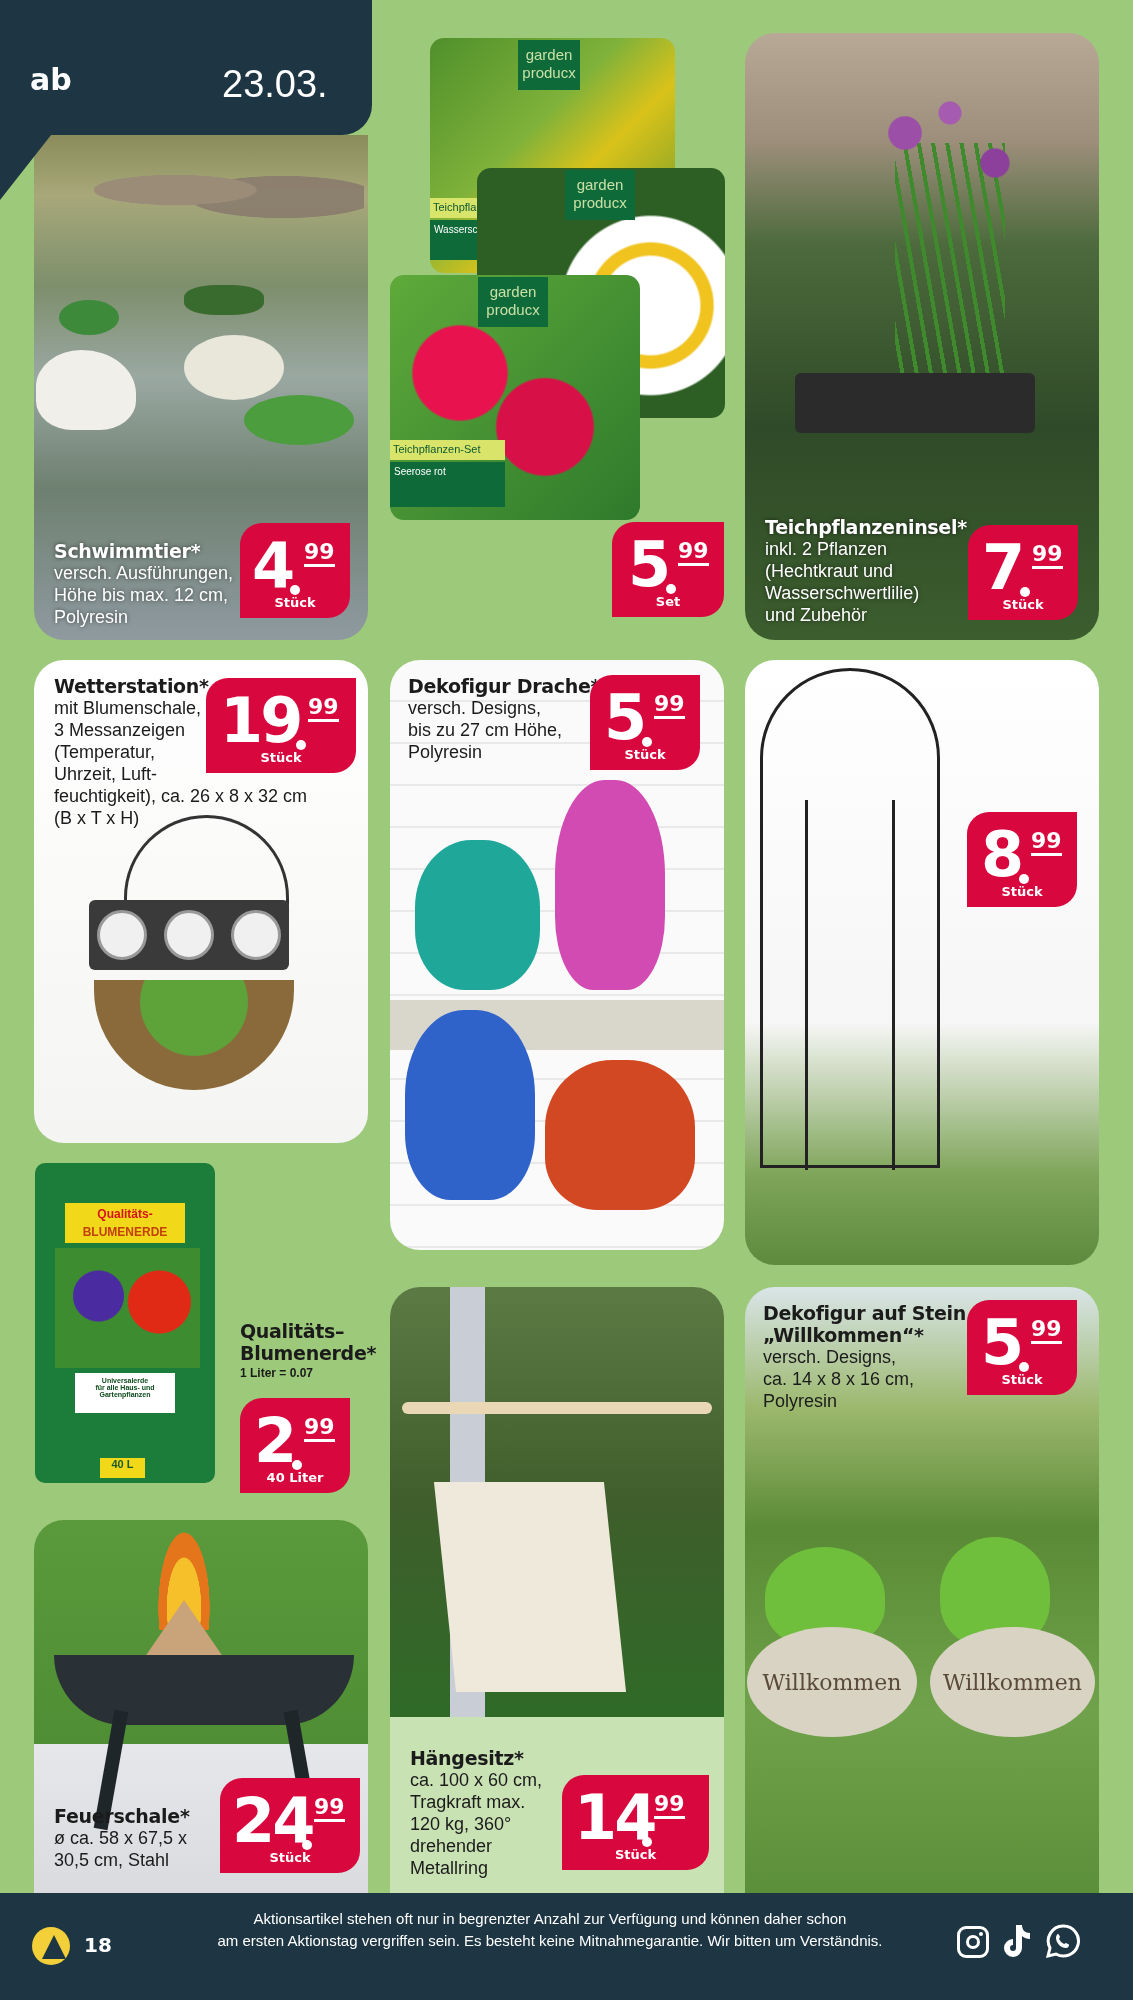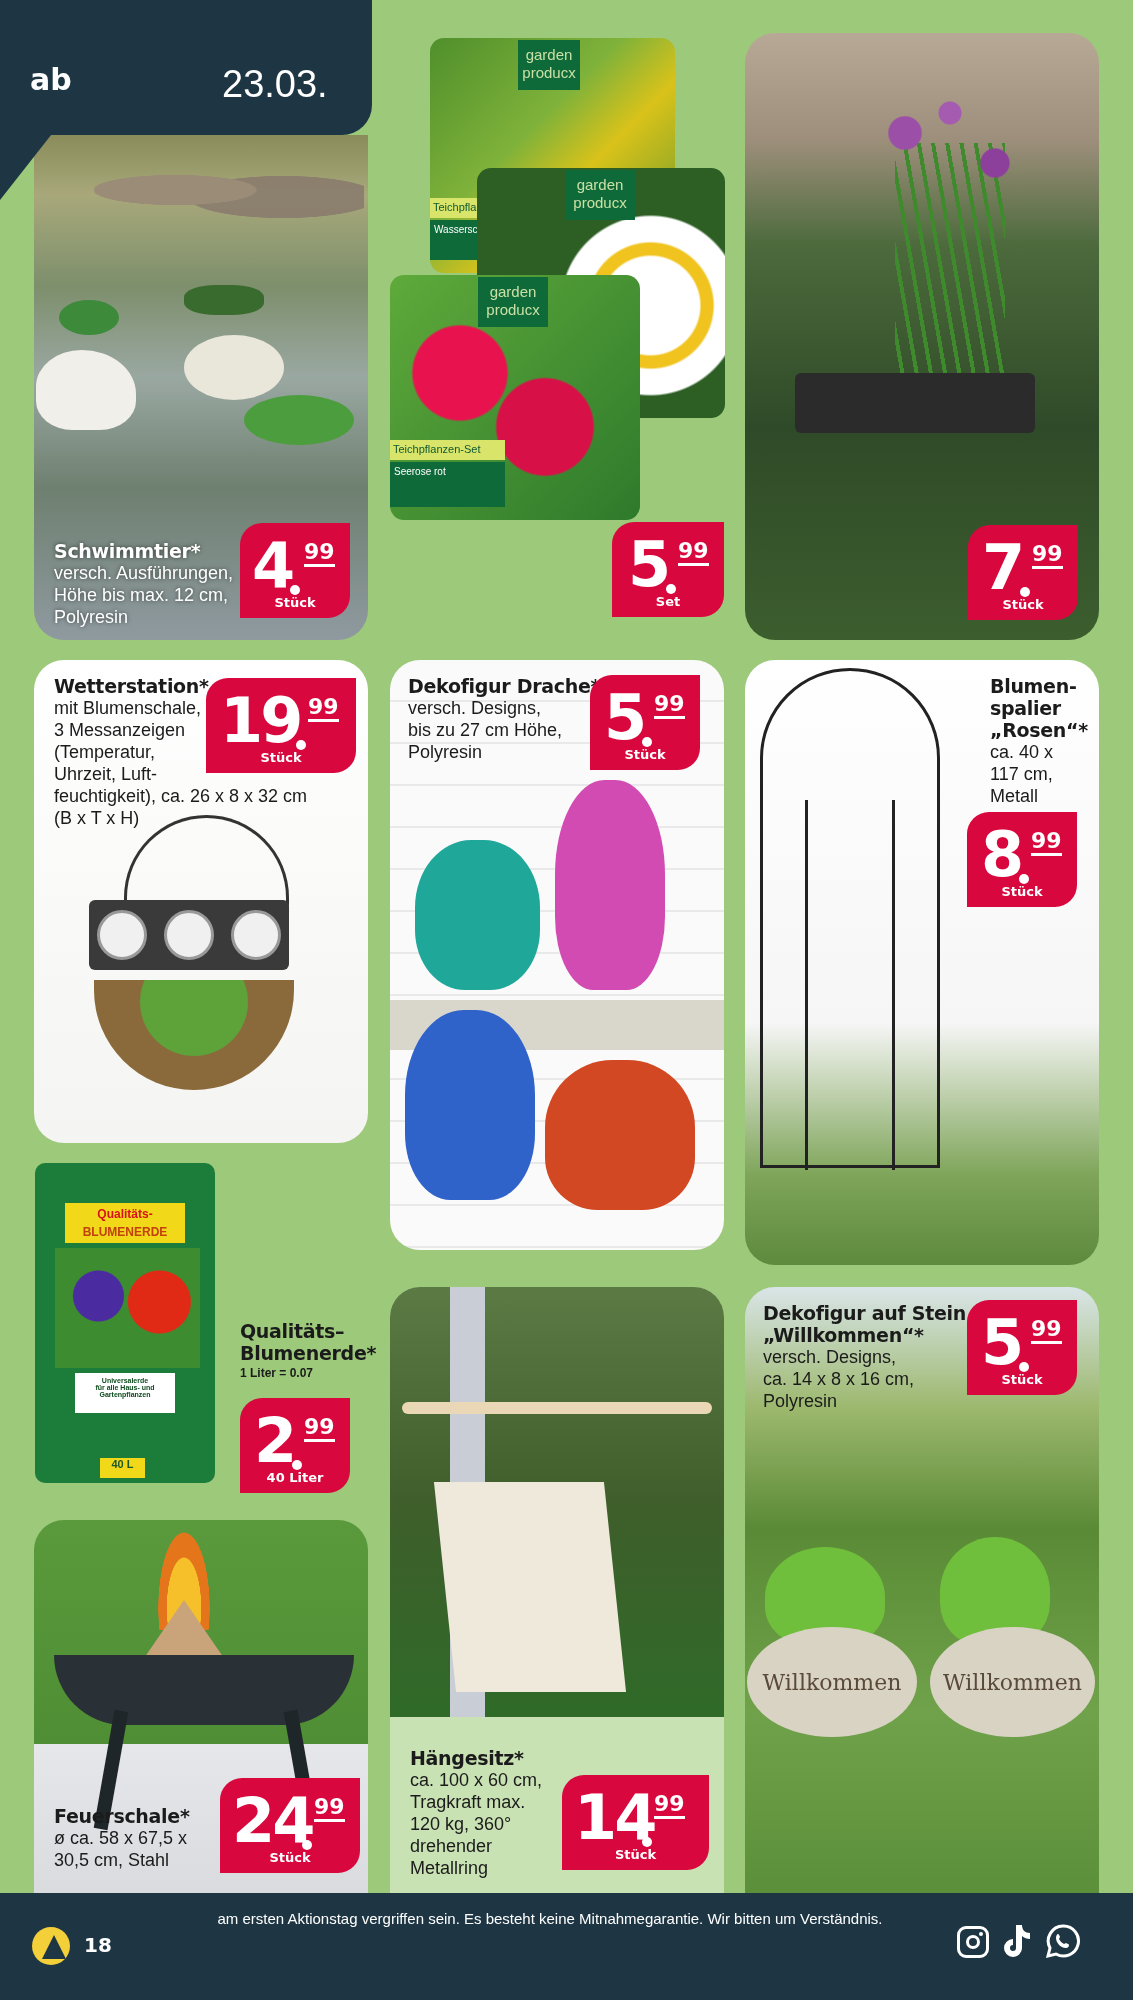--- a/index.html
+++ b/index.html
@@ -79,20 +79,27 @@
     <span class="dot" style="left:54px;top:62px"></span>
     <span class="cents" style="left:66px;top:18px">99</span>
     <span class="unit" style="top:72px">Set</span>
   </div>
 </div>
 
 <div class="card" style="left:745px;top:33px;width:354px;height:607px;background:linear-gradient(180deg,#b7a996 0%,#9c8e7a 18%,#4c6a3c 35%,#2f4a28 65%,#3c5e2e 100%)">
   <div class="abs" style="left:150px;top:110px;width:110px;height:280px;background:repeating-linear-gradient(80deg,#3f8a2d 0 4px,transparent 4px 14px)"></div>
   <div class="abs" style="left:130px;top:60px;width:150px;height:100px;background:radial-gradient(circle at 20% 40%,#9b4fa7 0 12%,transparent 13%),radial-gradient(circle at 80% 70%,#8d3f9c 0 10%,transparent 11%),radial-gradient(circle at 50% 20%,#a55bb0 0 10%,transparent 11%)"></div>
   <div class="abs" style="left:50px;top:340px;width:240px;height:60px;background:#2b2b2b;border-radius:6px"></div>
+  <div class="abs light" style="left:20px;top:483px;width:200px">
+    <div class="title">Teichpflanzeninsel*</div>
+    <div class="desc">inkl. 2 Pflanzen</div>
+    <div class="desc">(Hechtkraut und</div>
+    <div class="desc">Wasserschwertlilie)</div>
+    <div class="desc">und Zubehör</div>
+  </div>
   <div class="price" style="left:223px;top:492px;width:110px;height:95px">
     <span class="main" style="left:14px;top:12px">7</span>
     <span class="dot" style="left:52px;top:62px"></span>
     <span class="cents" style="left:64px;top:18px">99</span>
     <span class="unit" style="top:72px">Stück</span>
   </div>
 </div>
 
 <div class="card white" style="left:34px;top:660px;width:334px;height:483px;background:linear-gradient(180deg,#fff 0%,#f4f4f2 100%)">
   <div class="abs" style="left:20px;top:15px;width:300px">
@@ -135,28 +142,20 @@
   <div class="abs" style="left:25px;top:180px;width:125px;height:150px;background:#1fa79a;border-radius:45% 45% 40% 40%"></div>
   <div class="abs" style="left:165px;top:120px;width:110px;height:210px;background:#d24bb3;border-radius:45% 45% 35% 35%"></div>
   <div class="abs" style="left:0;top:340px;width:334px;height:50px;background:#d9d6cc"></div>
   <div class="abs" style="left:15px;top:350px;width:130px;height:190px;background:#2f63c9;border-radius:45% 45% 35% 35%"></div>
   <div class="abs" style="left:155px;top:400px;width:150px;height:150px;background:#d24823;border-radius:45% 45% 35% 35%"></div>
 </div>
 
 <div class="card white" style="left:745px;top:660px;width:354px;height:605px;background:linear-gradient(180deg,#fff 0%,#f6f6f6 60%,#7fa55a 85%,#5d8a3e 100%)">
   <div class="abs" style="left:15px;top:8px;width:180px;height:500px;border:3px solid #222;border-radius:90px 90px 0 0"></div>
   <div class="abs" style="left:60px;top:140px;width:90px;height:370px;border-left:3px solid #222;border-right:3px solid #222"></div>
-  <div class="abs" style="left:245px;top:15px;width:110px">
-    <div class="title">Blumen-</div>
-    <div class="title">spalier</div>
-    <div class="title">„Rosen“*</div>
-    <div class="desc">ca. 40 x</div>
-    <div class="desc">117 cm,</div>
-    <div class="desc">Metall</div>
-  </div>
   <div class="price" style="left:222px;top:152px;width:110px;height:95px">
     <span class="main" style="left:14px;top:12px">8</span>
     <span class="dot" style="left:52px;top:62px"></span>
     <span class="cents" style="left:64px;top:18px">99</span>
     <span class="unit" style="top:72px">Stück</span>
   </div>
 </div>
 
 <div class="abs" style="left:30px;top:1155px;width:340px;height:340px">
   <div class="abs" style="left:5px;top:8px;width:180px;height:320px;background:#1c7d3a;border-radius:10px">
@@ -249,20 +248,21 @@
     <span class="unit" style="top:72px">Stück</span>
   </div>
 </div>
 
 <div class="footer">
   <div class="abs" style="left:32px;top:34px;width:38px;height:38px;border-radius:50%;background:#f3cf3a;overflow:hidden">
     <div style="position:absolute;left:10px;top:8px;width:0;height:0;border-left:12px solid transparent;border-right:12px solid transparent;border-bottom:24px solid #1e3644"></div>
   </div>
   <span class="abs" style="left:84px;top:40px;font-size:20px;font-weight:900;font-family:'DejaVu Sans',sans-serif">18</span>
   <div class="abs" style="left:150px;top:15px;width:800px;text-align:center;font-size:15px;line-height:22px">
+    <div>Aktionsartikel stehen oft nur in begrenzter Anzahl zur Verfügung und können daher schon</div>
     <div>am ersten Aktionstag vergriffen sein. Es besteht keine Mitnahmegarantie. Wir bitten um Verständnis.</div>
   </div>
   <div class="abs" style="left:957px;top:33px;width:32px;height:32px;border:3px solid #fff;border-radius:9px">
     <div style="position:absolute;left:6px;top:6px;width:14px;height:14px;border:3px solid #fff;border-radius:50%"></div>
     <div style="position:absolute;right:3px;top:3px;width:4px;height:4px;background:#fff;border-radius:50%"></div>
   </div>
   <div class="abs" style="left:1002px;top:30px;width:30px;height:36px">
     <svg width="30" height="36" viewBox="0 0 30 36">
         <path d="M14 2h6c0 5 3 8 8 8v6c-3 0-6-1-8-3v12a9 9 0 1 1-9-9v6a3 3 0 1 0 3 3z" fill="#fff"></path>
       </svg>

